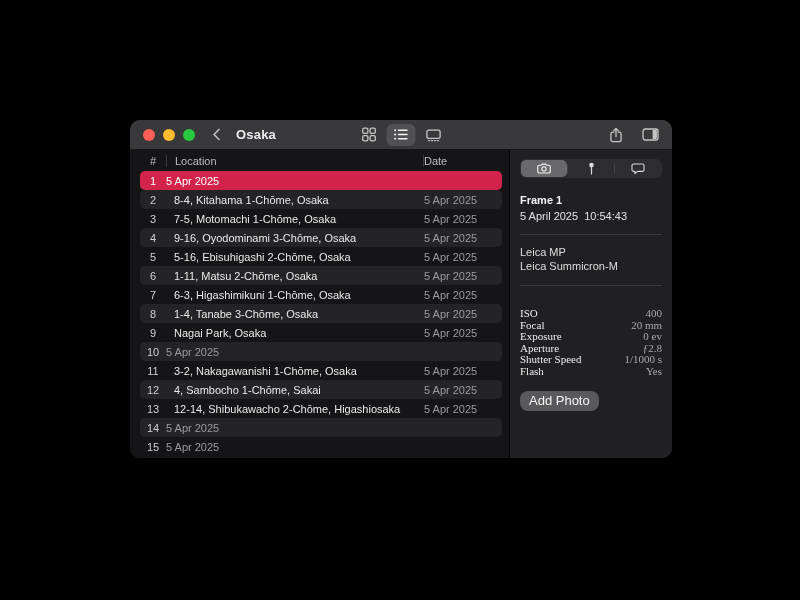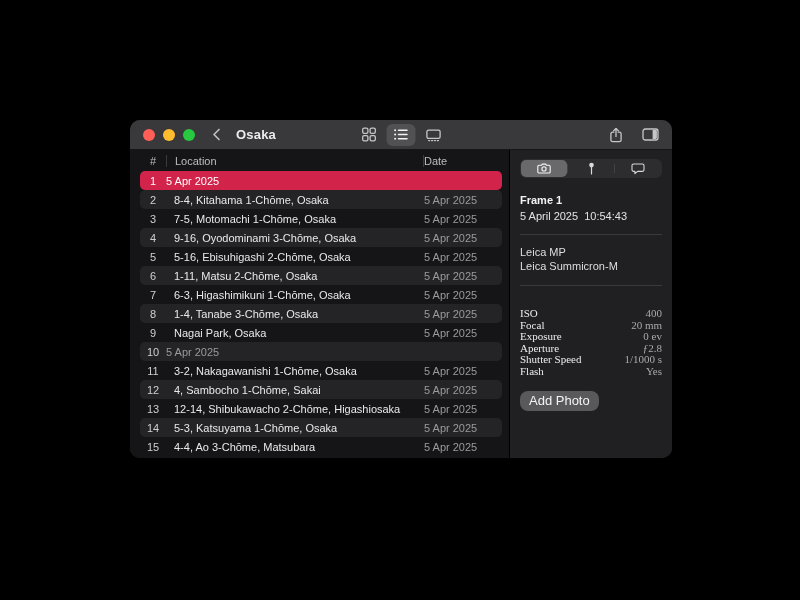--- a/index.html
+++ b/index.html
@@ -241,27 +241,25 @@
   </div>
 
   <div class="trow">
     <span class="cell-num">13</span>
     <span class="cell-loc">12-14, Shibukawacho 2-Chōme, Higashiosaka</span>
     <span class="cell-date">5 Apr 2025</span>
   </div>
 
   <div class="trow alt">
     <span class="cell-num">14</span>
-    <span class="cell-loc">5-3, Katsuyama 1-Chōme, Osaka</span>
     <span class="cell-date">5 Apr 2025</span>
   </div>
 
   <div class="trow">
     <span class="cell-num">15</span>
-    <span class="cell-loc">4-4, Ao 3-Chōme, Matsubara</span>
     <span class="cell-date">5 Apr 2025</span>
   </div>
 </div>
     </div>
 
     <div class="inspector">
       <div class="segmented">
         <div class="segment selected">
           <span>
             <svg width="14" height="11" viewBox="0 0 14 11">

